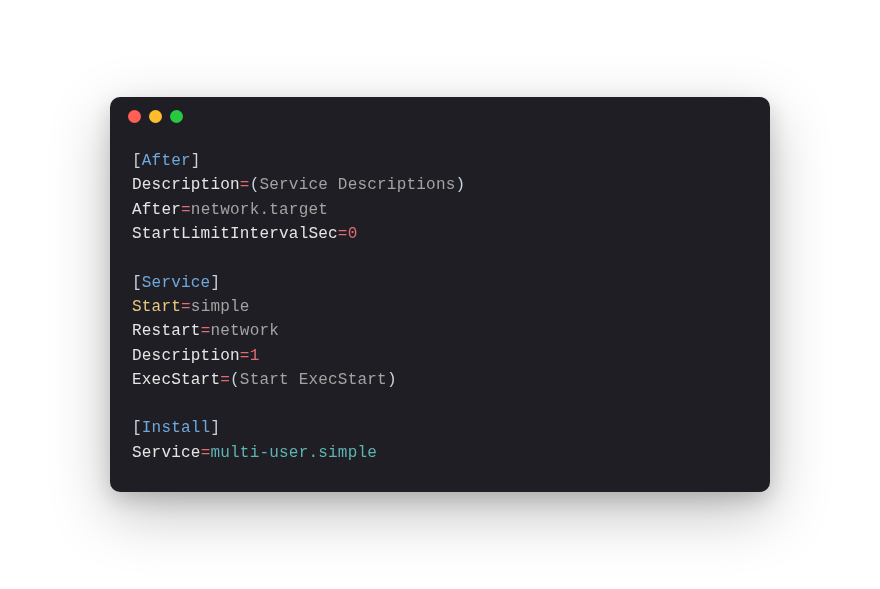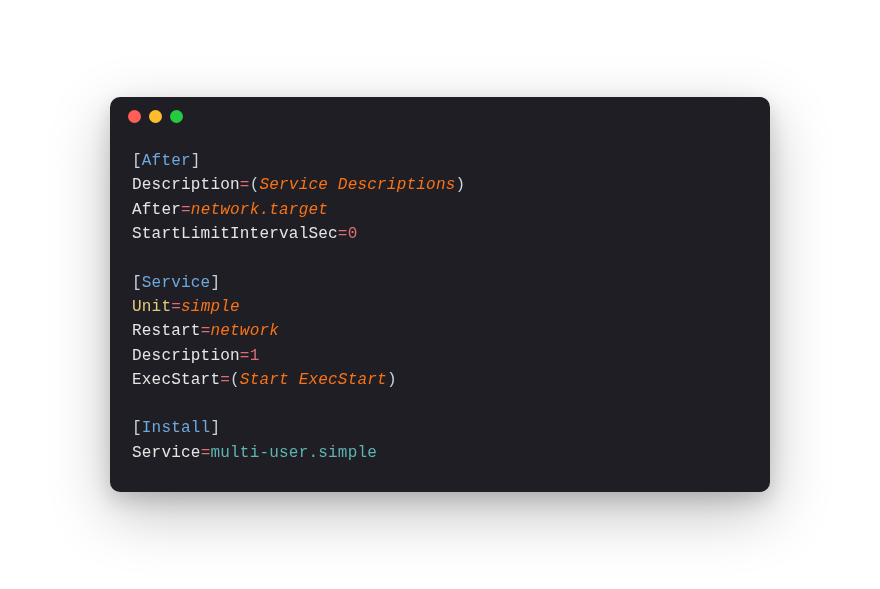--- a/index.html
+++ b/index.html
@@ -53,39 +53,39 @@
       white-space: pre;
       letter-spacing: 0.2px;
     }
 
     .bracket { color: #c8d3dd; }
     .section { color: #6fa8dc; }
     .key-blue { color: #e5e5e5; }
     .key-yellow { color: #e7c97c; }
     .eq { color: #e06c75; }
     .paren { color: #c8d3dd; }
-    .val-default { color: #f97316; font-style: italic; }
+    .val-default { color: #a3a3a3; }
     .val-number { color: #e06c75; }
     .val-teal { color: #5fb3b3; }
   </style>
 </head>
 <body>
 
 <div class="window">
   <div class="titlebar">
     <div class="traffic-light red"></div>
     <div class="traffic-light yellow"></div>
     <div class="traffic-light green"></div>
   </div>
   <div class="code"><span class="bracket">[</span><span class="section">After</span><span class="bracket">]</span>
 <span class="key-blue">Description</span><span class="eq">=</span><span class="paren">(</span><span class="val-default">Service Descriptions</span><span class="paren">)</span>
 <span class="key-blue">After</span><span class="eq">=</span><span class="val-default">network.target</span>
 <span class="key-blue">StartLimitIntervalSec</span><span class="eq">=</span><span class="val-number">0</span>
 
 <span class="bracket">[</span><span class="section">Service</span><span class="bracket">]</span>
-<span class="key-yellow">Unit</span><span class="eq">=</span><span class="val-default">simple</span>
+<span class="key-yellow">Start</span><span class="eq">=</span><span class="val-default">simple</span>
 <span class="key-blue">Restart</span><span class="eq">=</span><span class="val-default">network</span>
 <span class="key-blue">Description</span><span class="eq">=</span><span class="val-number">1</span>
 <span class="key-blue">ExecStart</span><span class="eq">=</span><span class="paren">(</span><span class="val-default">Start ExecStart</span><span class="paren">)</span>
 
 <span class="bracket">[</span><span class="section">Install</span><span class="bracket">]</span>
 <span class="key-blue">Service</span><span class="eq">=</span><span class="val-teal">multi-user.simple</span></div>
 </div>
 
 </body></html>

